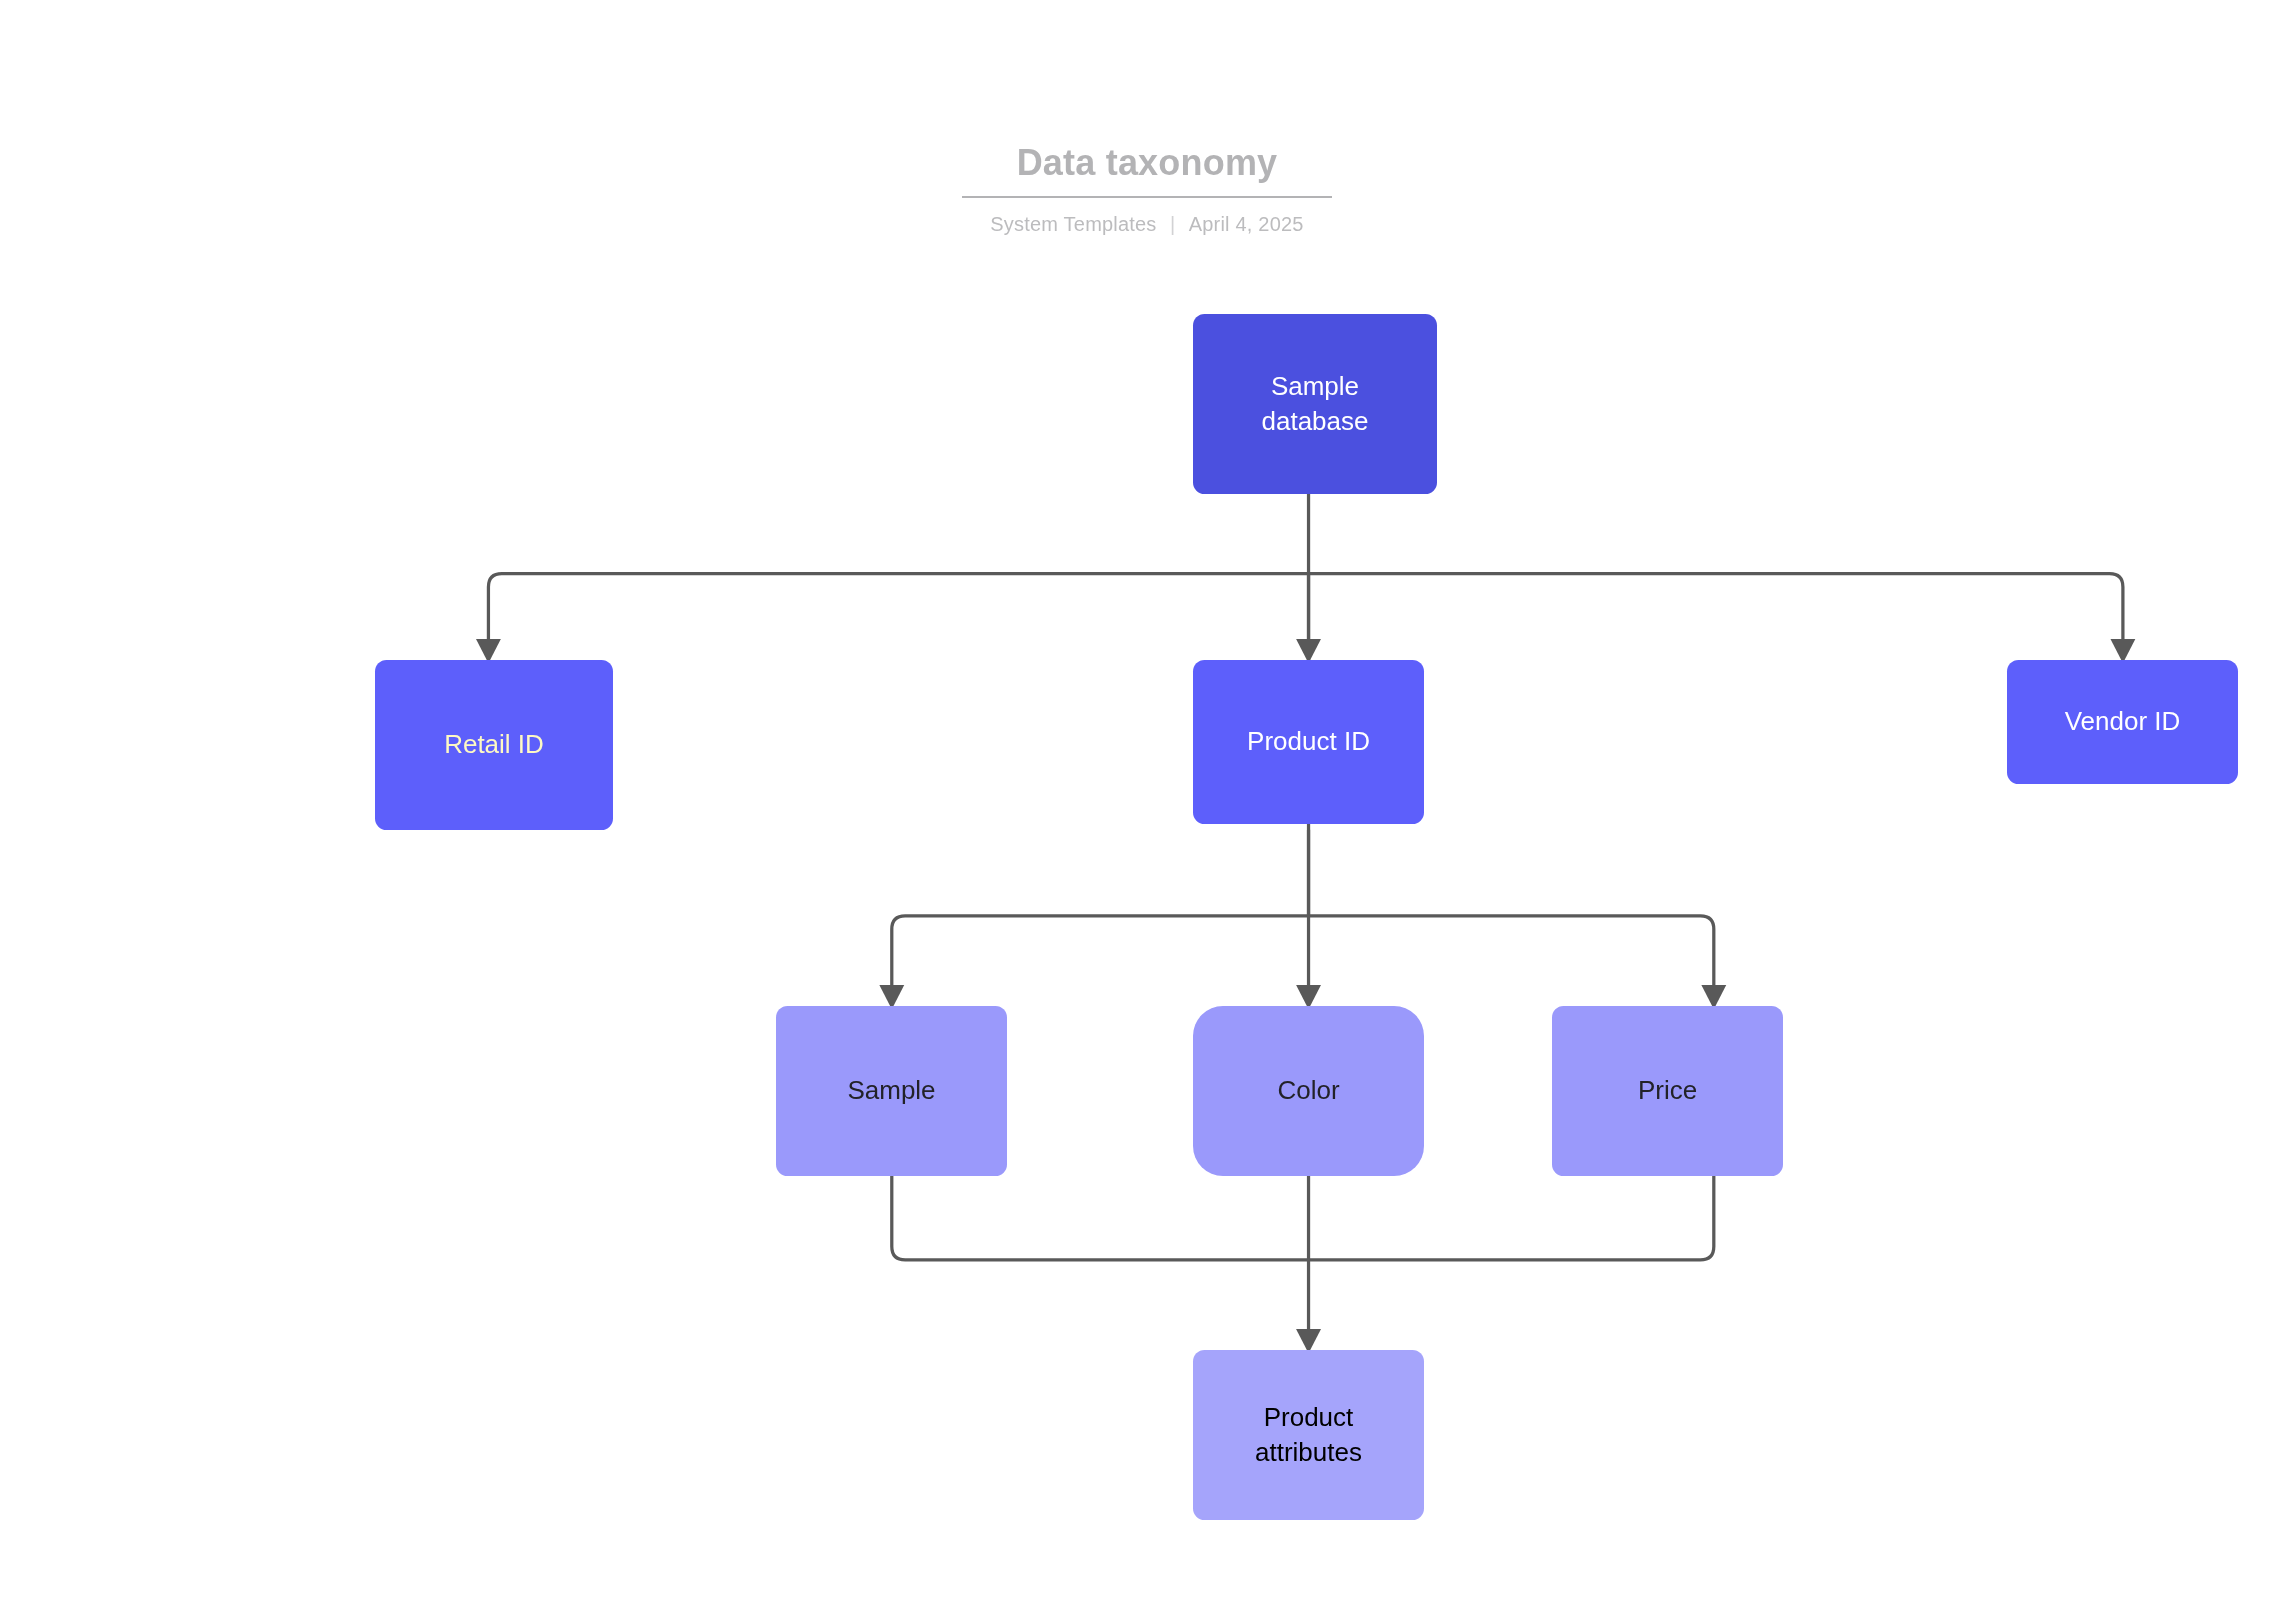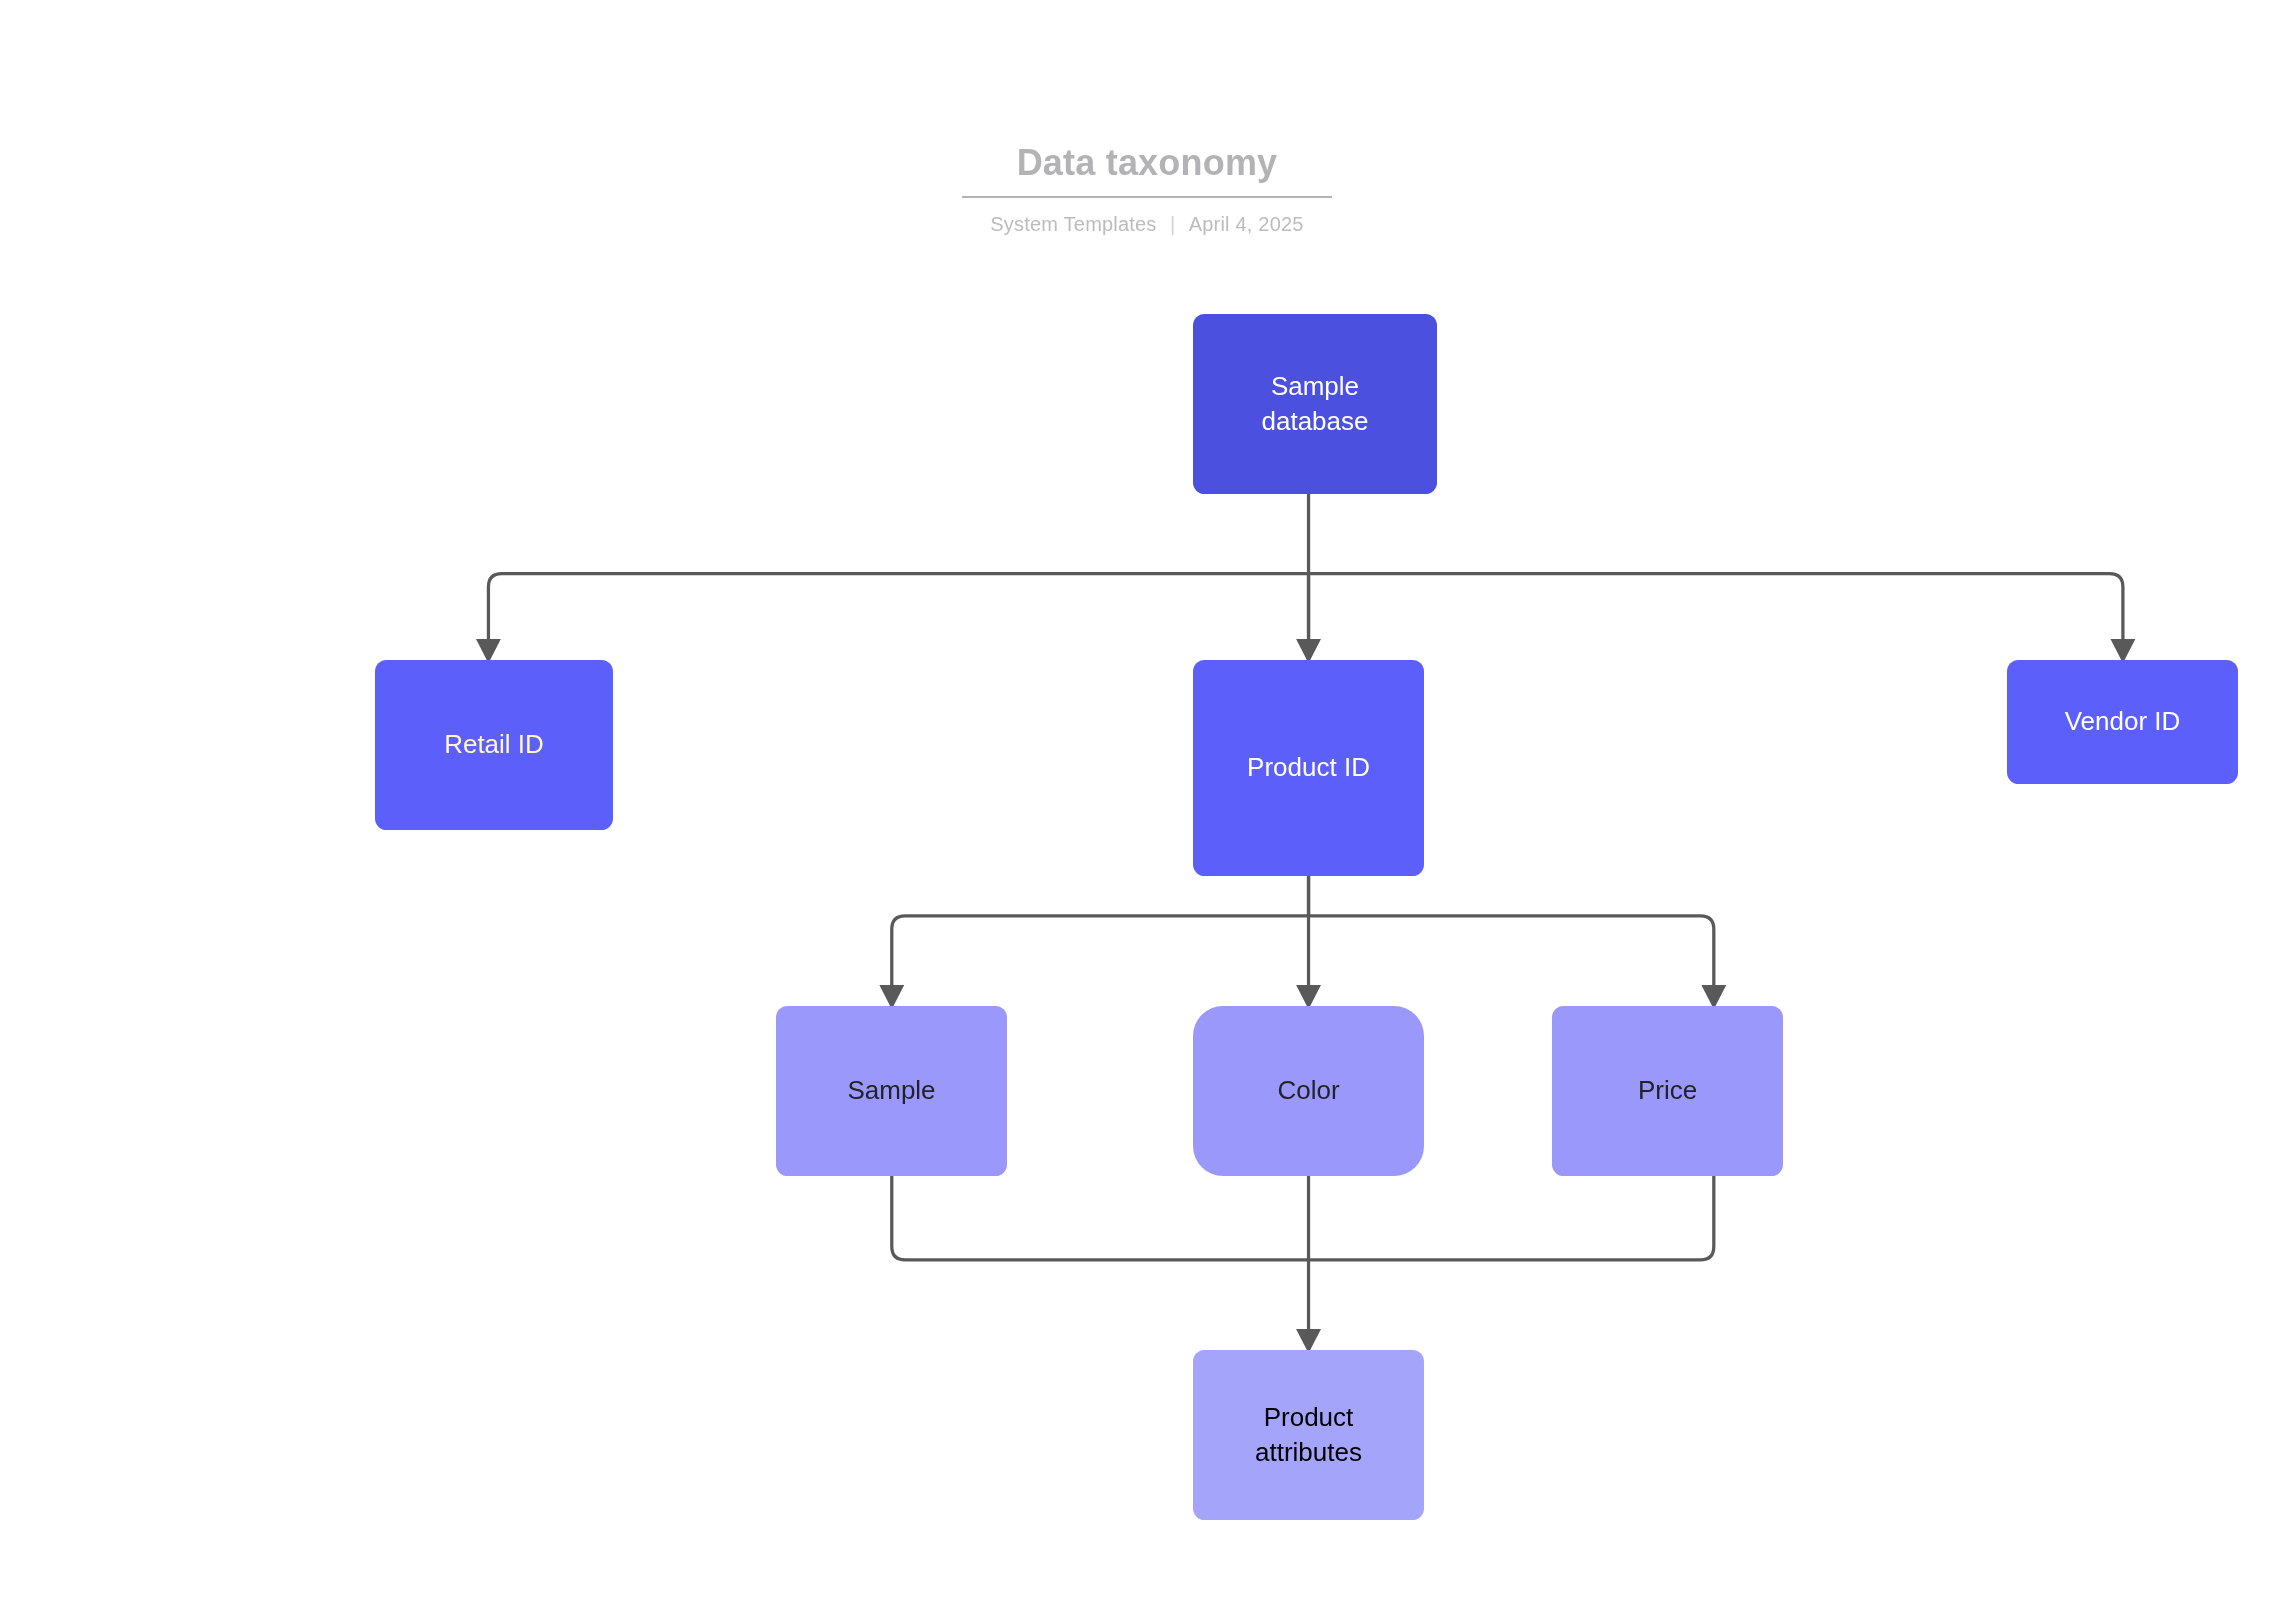--- a/index.html
+++ b/index.html
@@ -114,21 +114,21 @@
 
       <path d="M933,1230 L933,1304 Q933,1318 947,1318 L1369,1318"></path>
       <path d="M1793,1230 L1793,1304 Q1793,1318 1779,1318 L1369,1318"></path>
       <path d="M1369,1230 L1369,1318"></path>
       <path d="M1369,1318 L1369,1394" marker-end="url(#arrowhead)"></path>
     </g>
   </svg>
 <div class="node level-1" style="left: 1193px; top: 314px; width: 244px; height: 180px; background: rgb(75, 80, 223); color: rgb(255, 255, 255);">Sample
 database</div>
     <div class="node level-2" style="left: 375px; top: 660px; width: 238px; height: 170px; background: rgb(93, 95, 251); color: #fef9c3;">Retail ID</div>
-    <div class="node level-2" style="left: 1193px; top: 660px; width: 231px; height: 216px; background: rgb(93, 95, 251); color: rgb(255, 255, 255);">Product ID</div>
+    <div class="node level-2" style="left: 1193px; top: 660px; width: 231px; height: 164px; background: rgb(93, 95, 251); color: rgb(255, 255, 255);">Product ID</div>
     <div class="node level-2" style="left: 2007px; top: 660px; width: 231px; height: 124px; background: rgb(93, 95, 251); color: rgb(255, 255, 255);">Vendor ID</div>
     <div class="node level-3" style="left: 776px; top: 1006px; width: 231px; height: 170px; background: rgb(154, 153, 251); color: rgb(34, 34, 40);">Sample</div>
     <div class="node level-3" style="left: 1193px; top: 1006px; width: 231px; height: 170px; background: rgb(154, 153, 251); color: rgb(34, 34, 40); border-radius: 30px;">Color</div>
     <div class="node level-3" style="left: 1552px; top: 1006px; width: 231px; height: 170px; background: rgb(154, 153, 251); color: rgb(34, 34, 40);">Price</div>
     <div class="node level-4" style="left: 1193px; top: 1350px; width: 231px; height: 170px; background: rgb(165, 164, 251); color: #000000;">Product
 attributes</div>
   </div>
 
 
 </body></html>

